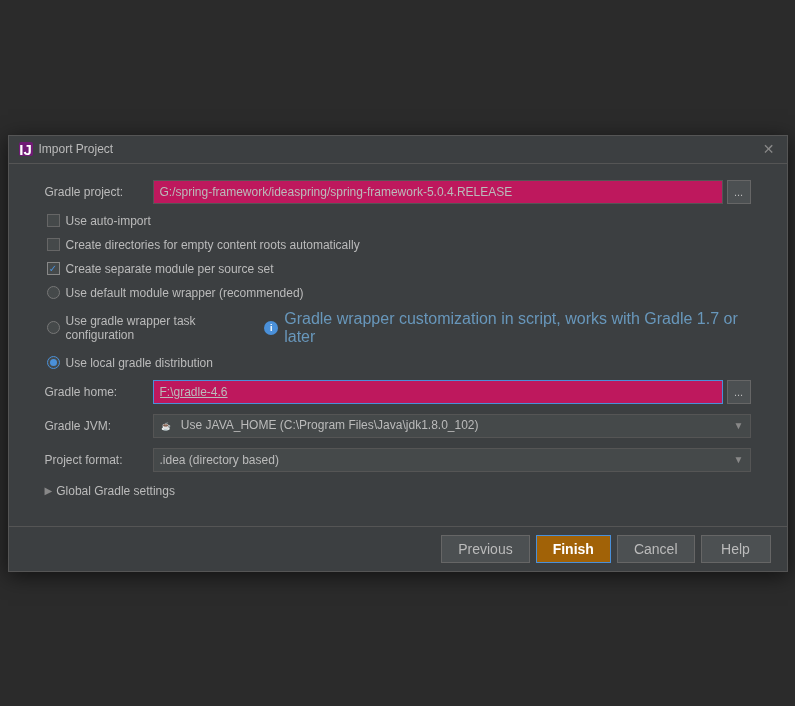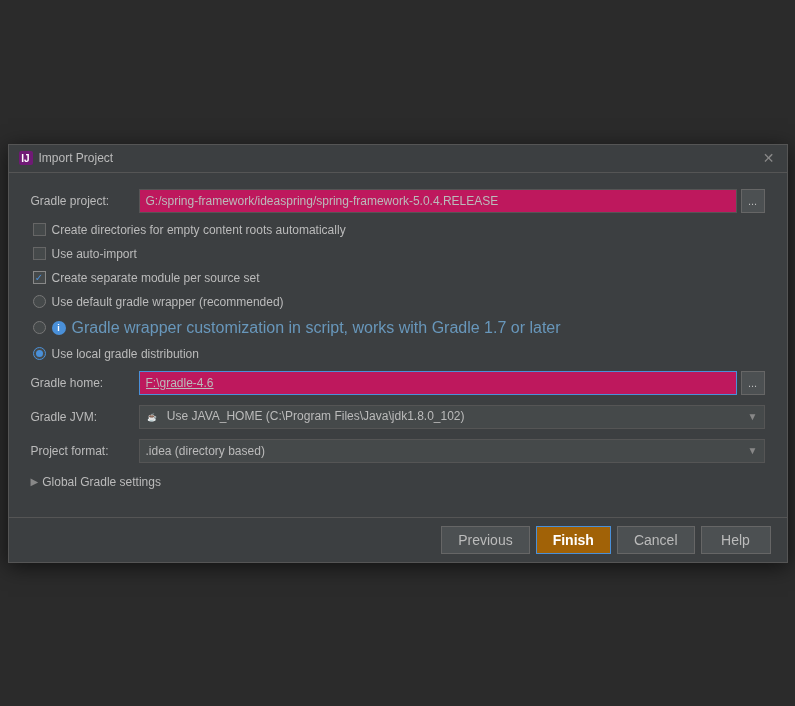--- a/index.html
+++ b/index.html
@@ -38,40 +38,40 @@
     }
     .title-icon {
       width: 14px;
       height: 14px;
       background: #701a75;
       border-radius: 2px;
       display: flex;
       align-items: center;
       justify-content: center;
       color: white;
-      font-size: 10px;
+      font-size: 15px;
       font-weight: bold;
     }
     .title-text {
       color: #bbbbbb;
       font-size: 12px;
     }
     .close-btn {
       width: 16px;
       height: 16px;
       cursor: pointer;
       display: flex;
       align-items: center;
       justify-content: center;
       color: #888;
       font-size: 14px;
       line-height: 1;
     }
     .content {
-      padding: 16px 22px;
+      padding: 16px 36px;
       flex: 1;
       display: flex;
       flex-direction: column;
       gap: 10px;
     }
     .form-row {
       display: flex;
       align-items: center;
       gap: 8px;
     }
@@ -276,40 +276,41 @@
     <div class="form-row">
       <span class="form-label">Gradle project:</span>
       <div class="form-input-row">
         <input class="text-input" type="text" style="flex: 1 1 0%;" value="G:/spring-framework/ideaspring/spring-framework-5.0.4.RELEASE">
         <button class="browse-btn">...</button>
       </div>
     </div>
 
     <div class="checkbox-row">
       <div class="checkbox"></div>
-      <span>Create directories for empty content roots automatically</span>
+      <span>Use auto-import</span>
     </div>
 
     <div class="checkbox-row">
       <div class="checkbox"></div>
-      <span>Use auto-import</span>
+      <span>Create directories for empty content roots automatically</span>
     </div>
 
     <div class="checkbox-row">
       <div class="checkbox checked"></div>
       <span>Create separate module per source set</span>
     </div>
 
     <div class="radio-row">
       <div class="radio"></div>
-      <span>Use default gradle wrapper (recommended)</span>
+      <span>Use default module wrapper (recommended)</span>
     </div>
 
     <div class="radio-row">
       <div class="radio"></div>
+      <span>Use gradle wrapper task configuration</span>
       <div class="info-icon">i</div>
       <span class="info-text">Gradle wrapper customization in script, works with Gradle 1.7 or later</span>
     </div>
 
     <div class="radio-row">
       <div class="radio selected"></div>
       <span>Use local gradle distribution</span>
     </div>
 
     <div class="form-row">

